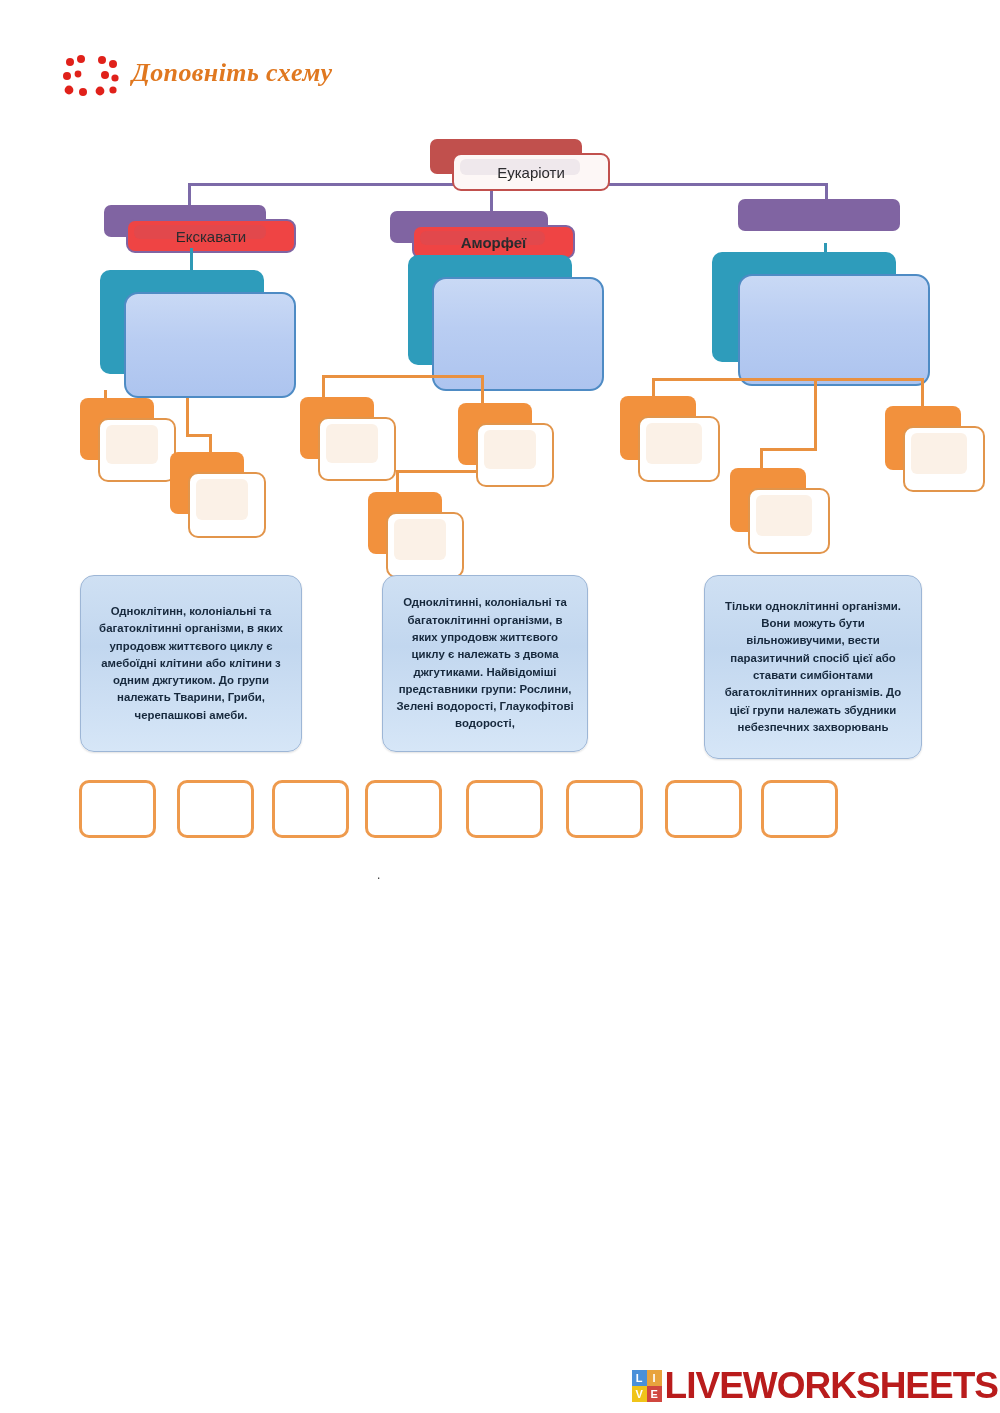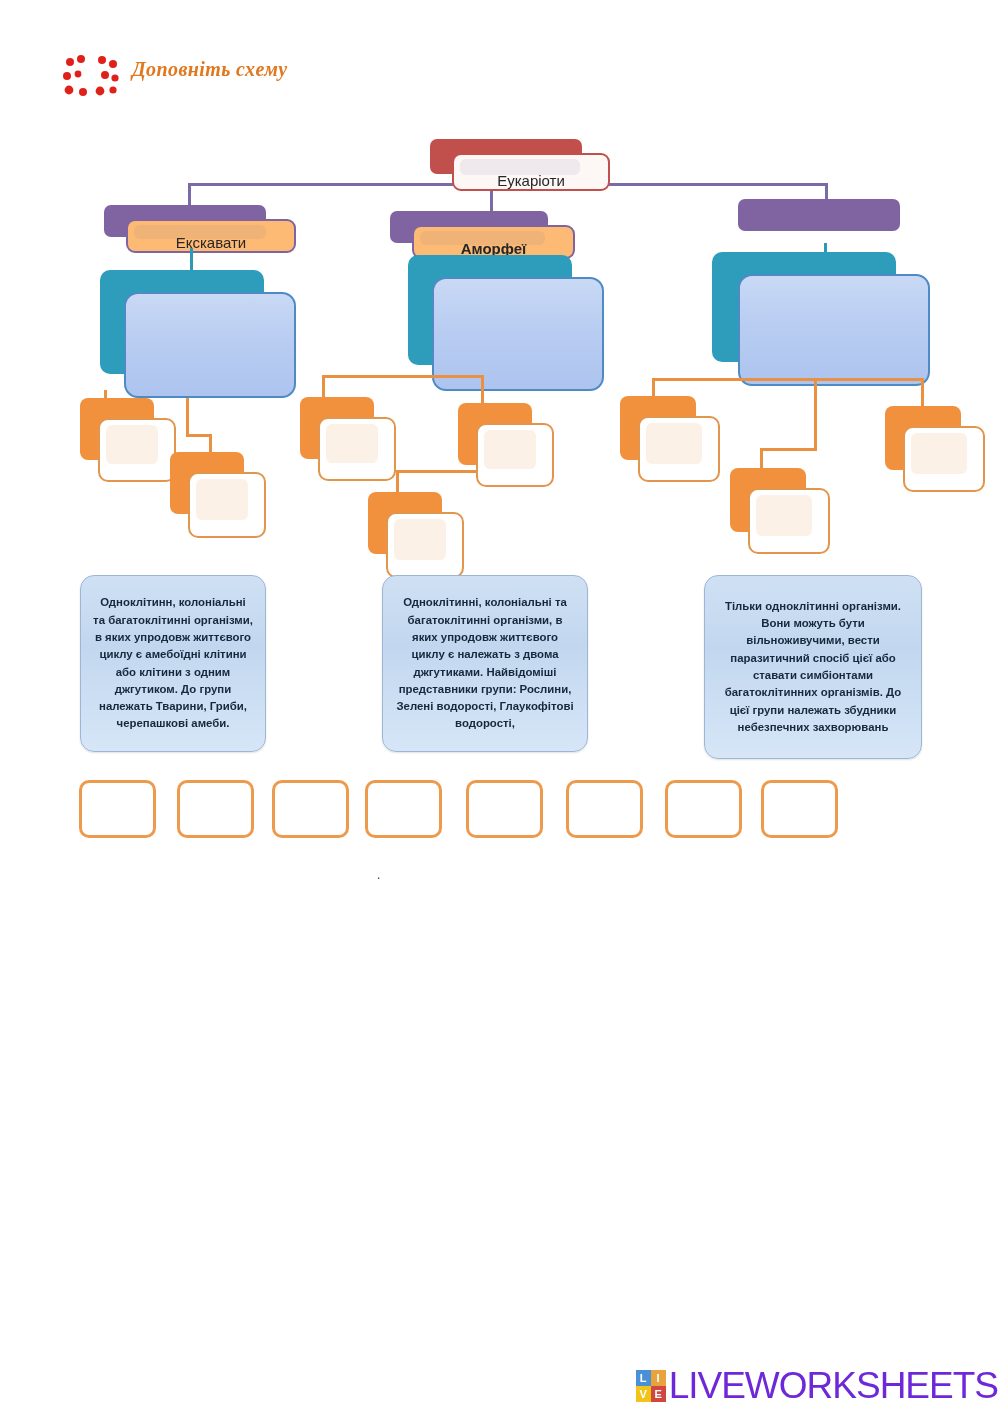--- a/index.html
+++ b/index.html
@@ -8,51 +8,51 @@
     font-family:"Liberation Sans","DejaVu Sans",sans-serif;
     position:relative;overflow:hidden;
   }
   .stage{position:absolute;left:0;top:0;width:1000px;height:1413px;}
 
   
   .hdr-flowers{position:absolute;left:56px;top:50px;width:70px;height:50px;}
   .hdr-title{
     position:absolute;left:132px;top:58px;
     font-family:"Liberation Serif","DejaVu Serif",serif;
-    font-style:italic;font-weight:bold;font-size:20px;
+    font-style:italic;font-weight:bold;font-size:26px;
     color:#E07820;letter-spacing:.4px;white-space:nowrap;
   }
 
   
   .line{position:absolute;background:#7C6AA8;}
   .line.o{background:#E99140;}
   .line.t{background:#2E99B5;}
 
   
   .node{position:absolute;}
   .node .back{position:absolute;left:0;top:0;border-radius:7px;}
   .node .front{
     position:absolute;border-radius:9px;background:#fdfdfd;
-    display:flex;align-items:flex-end;justify-content:center;
+    display:flex;align-items:center;justify-content:center;
     box-sizing:border-box;
   }
   .node .front .lbl{
     font-size:15px;color:#262626;white-space:nowrap;
   }
   .node .front .sheen{
     position:absolute;left:6px;top:4px;right:28px;height:46%;
     background:rgba(120,110,150,.10);border-radius:6px;pointer-events:none;
   }
 
   
   .root .back{background:#C1504D;}
   .root .front{border:2px solid #C1504D;background:#fdf7f6;}
   
   .l2 .back{background:#8064A2;}
-  .l2 .front{border:2px solid #8064A2;background:#fdba74;}
+  .l2 .front{border:2px solid #8064A2;background:#ef4444;}
 
   
   .l3{position:absolute;}
   .l3 .back{position:absolute;left:0;top:0;border-radius:10px;background:#2E9CBB;}
   .l3 .front{
     position:absolute;border-radius:14px;
     border:2px solid #4E8BC4;
     background:linear-gradient(180deg,#c9d9f5 0%,#b9cdf2 45%,#adc4ef 100%);
     box-sizing:border-box;
   }
@@ -154,21 +154,21 @@
   .lw{position:absolute;right:2px;bottom:6px;display:flex;align-items:center;}
   .lw .tiles{display:flex;flex-wrap:wrap;width:30px;margin-right:3px;}
   .lw .tiles span{
     width:15px;height:16px;display:flex;align-items:center;justify-content:center;
     color:#fff;font-weight:bold;font-size:11px;box-sizing:border-box;
   }
   .lw .t1{background:#4a90d9;}
   .lw .t2{background:#e8a33d;}
   .lw .t3{background:#f0c419;}
   .lw .t4{background:#d0473f;}
-  .lw .word{font-size:37px;font-weight:normal;color:#6d28d9;letter-spacing:-1px;}
+  .lw .word{font-size:37px;font-weight:bold;color:#b91c1c;letter-spacing:-1px;}
 </style>
 </head>
 <body>
 
 <div class="stage">
 
   <div class="hdr-flowers">
     <svg width="70" height="50" viewBox="0 0 70 50">
       <g fill="#ffffff">
         <ellipse cx="35" cy="14" rx="5" ry="8"></ellipse>
@@ -308,21 +308,21 @@
         <span class="inner"></span>
       </div>
   </div>
   <div class="blank" style="left:885px;top:406px;width:100px;height:86px;">
     <div class="back" style="width:76px;height:64px;"></div>
     <div class="front" style="left:18px;top:20px;width:82px;height:66px;">
         <span class="inner"></span>
       </div>
   </div>
 
-  <div class="desc" style="left:80px;top:575px;width:186px;height:177px;">
+  <div class="desc" style="left:80px;top:575px;width:222px;height:177px;">
     <p>Одноклітинн, колоніальні та багатоклітинні організми, в яких упродовж життєвого циклу є амебоїдні клітини або клітини з одним джгутиком. До групи належать Тварини, Гриби, черепашкові амеби.</p>
   </div>
   <div class="desc" style="left:382px;top:575px;width:206px;height:177px;">
     <p>Одноклітинні, колоніальні та багатоклітинні організми, в яких упродовж життєвого циклу є належать з двома джгутиками. Найвідоміші представники групи: Рослини, Зелені водорості, Глаукофітові водорості,</p>
   </div>
   <div class="desc" style="left:704px;top:575px;width:218px;height:184px;">
     <p>Тільки одноклітинні організми. Вони можуть бути вільноживучими, вести паразитичний спосіб цієї або ставати симбіонтами багатоклітинних організмів. До цієї групи належать збудники небезпечних захворювань</p>
   </div>
 
   <div class="thumb" style="left:79px;top:780px;"><span class="pic art-mushroom"></span></div>

